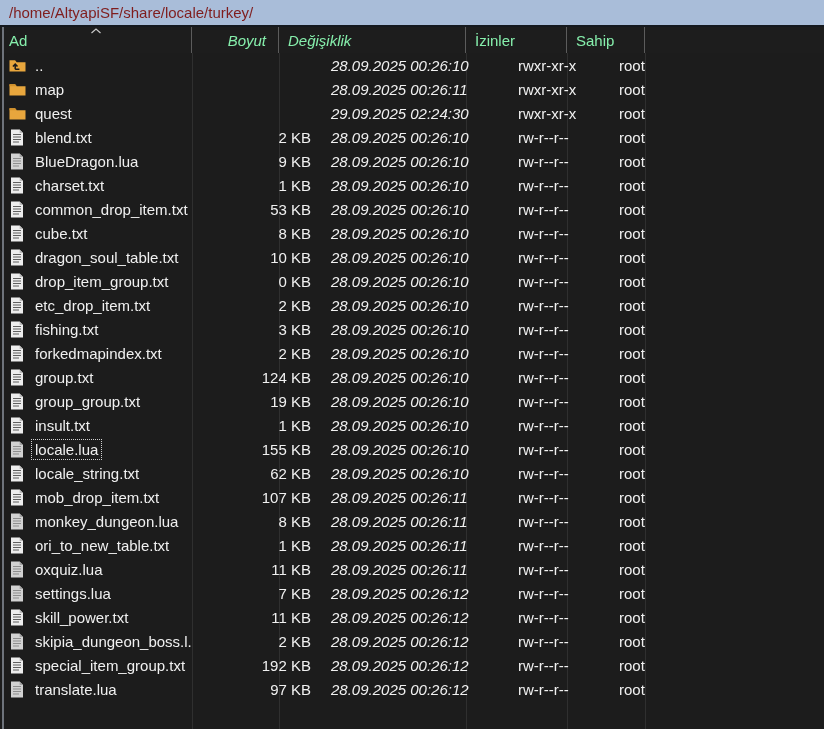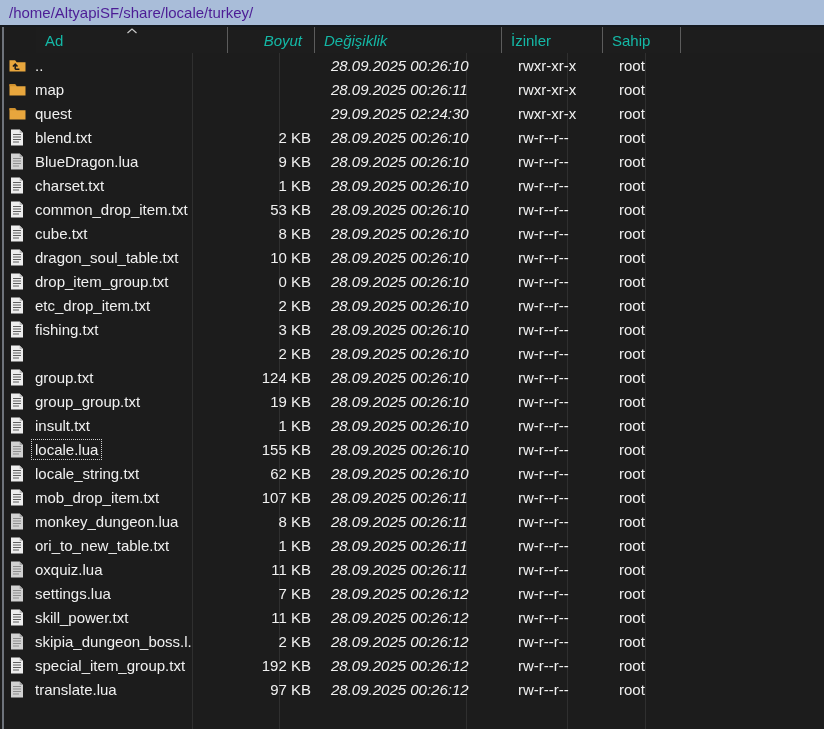--- a/index.html
+++ b/index.html
@@ -5,31 +5,30 @@
   html,body{margin:0;padding:0;}
   body{
     width:824px;height:729px;overflow:hidden;position:relative;
     background:#1c1c1c;
     font-family:"Liberation Sans","DejaVu Sans",sans-serif;
     -webkit-font-smoothing:antialiased;
   }
   
   .pathbar{
     height:25px;line-height:25px;
-    background:#a9bdd9;color:#4c1d95;
+    background:#a9bdd9;color:#7f1d1d;
     font-size:15px;padding-left:9px;
     border-bottom:2px solid #15191f;
     white-space:nowrap;
   }
   
   .header{
     display:flex;height:26px;align-items:center;
-    background:#1d1d1d;color:#14b8a6;font-size:15px;
+    background:#1d1d1d;color:#86efac;font-size:15px;
     position:relative;
-    margin-left:36px;
   }
   .hcell{
     height:100%;display:flex;align-items:center;
     box-sizing:border-box;border-right:1px solid #5c5c5c;
     padding:0 0 0 9px;position:relative;white-space:nowrap;
   }
   .hcell.right{justify-content:flex-end;padding:0 12px 0 0;font-style:italic;}
   .hcell.filler{border-right:none;flex:1;}
   .sorticon{
     position:absolute;top:1px;left:50%;transform:translateX(-50%);
@@ -357,20 +356,21 @@
               <path d="M1 0.5 h8.6 l3.4 3.4 v12.6 h-12 z" fill="#ededed"></path>
               <path d="M9.6 0.5 l3.4 3.4 h-3.4 z" fill="#bdbdbd"></path>
               <g stroke="#5f5f5f" stroke-width="1">
                 <line x1="3" y1="5.5" x2="11" y2="5.5"></line>
                 <line x1="3" y1="8" x2="11" y2="8"></line>
                 <line x1="3" y1="10.5" x2="11" y2="10.5"></line>
                 <line x1="3" y1="13" x2="9" y2="13"></line>
               </g>
             </svg>
           </span>
+      <span class="nm">forkedmapindex.txt</span>
     </div>
     <div class="cell c-size w-size">2 KB</div>
     <div class="cell c-mod w-mod">28.09.2025 00:26:10</div>
     <div class="cell c-perm w-perm">rw-r--r--</div>
     <div class="cell c-owner w-owner">root</div>
     <div class="cell w-fill"></div>
   </div>
       <div class="row">
     <div class="cell c-name w-name">
       <span class="icon">

